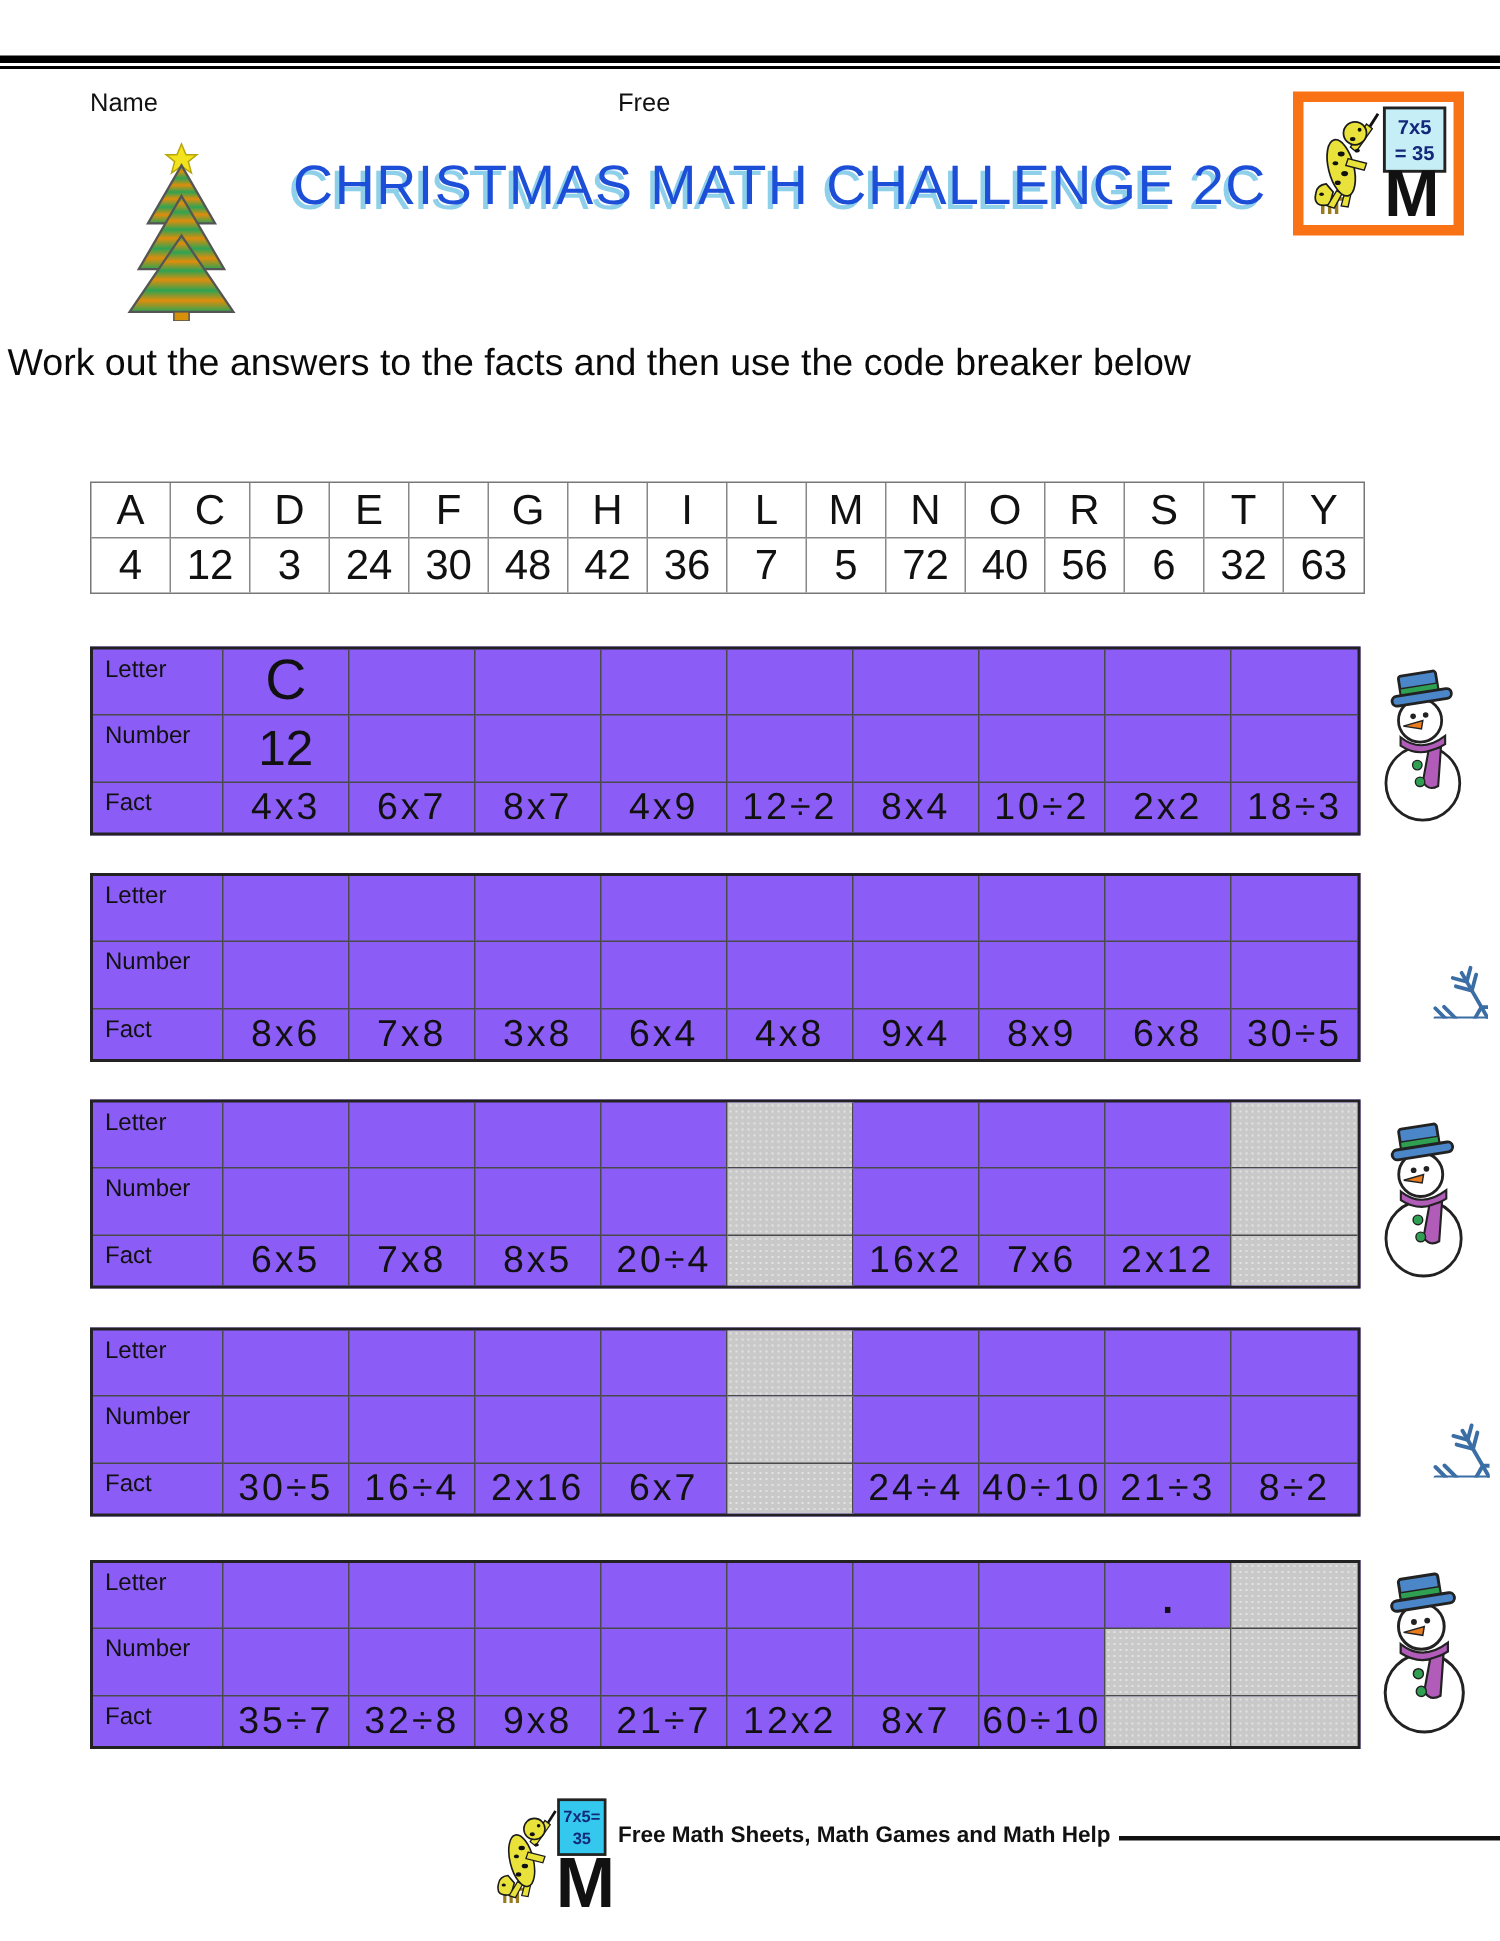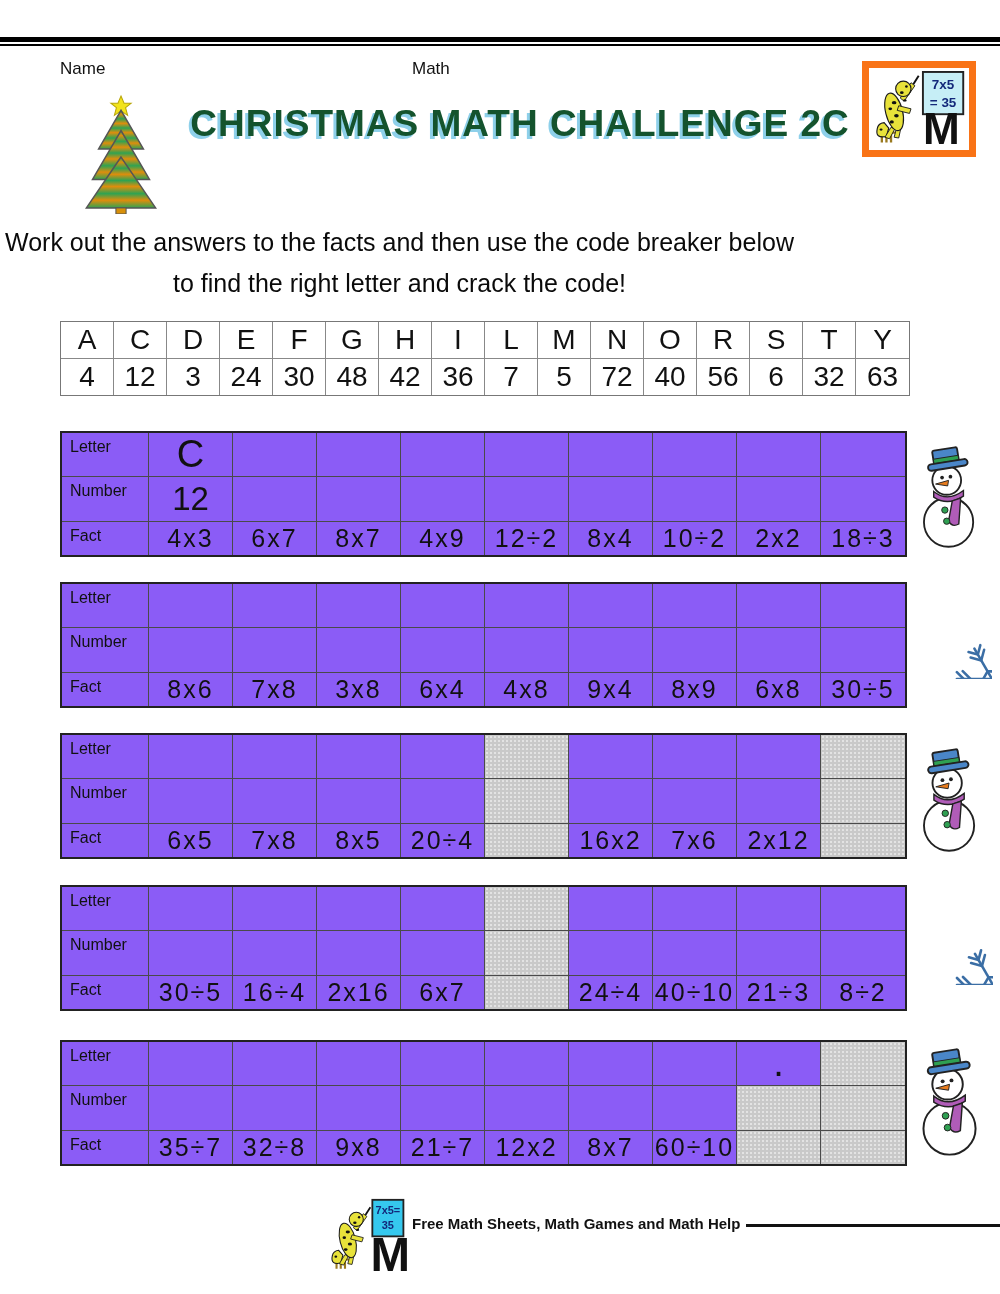--- a/index.html
+++ b/index.html
@@ -18,21 +18,21 @@
             border:7px solid #f97316;background:#fff;text-align:right;}
   .board-text{font-family:"Liberation Sans",sans-serif;font-weight:bold;fill:#13287a;}
   .logo-m{font-family:"Liberation Sans",sans-serif;font-weight:bold;fill:#111;}
 
   
   .tree{position:absolute;left:80px;top:94px;width:82px;height:120px;}
 
   
   .title1{position:absolute;left:150px;top:103px;width:740px;text-align:center;}
   .title2{position:absolute;left:0;top:151px;width:1000px;text-align:center;}
-  .title-text{font-size:37px;font-weight:bold;letter-spacing:1px;color:#14532d;
+  .title-text{font-size:37px;font-weight:normal;letter-spacing:1px;color:#1d4ed8;
               text-shadow:-3px 3px 0 #8ed0ea;white-space:nowrap;}
 
   .instructions{position:absolute;left:0;top:222px;width:799px;text-align:center;
                 font-size:25px;line-height:41px;color:#0a0a0a;}
 
   
   .ctable{position:absolute;left:60px;top:321px;display:grid;
           grid-template-columns:repeat(16,53px);grid-template-rows:37px 36px;
           border:1px solid #777;background:#fff;}
   .ccell{border-right:1px solid #888;border-bottom:1px solid #888;
@@ -146,21 +146,21 @@
     </symbol>
   </defs>
 </svg>
 
 <div id="page">
 
   <div class="topline-a"></div>
   <div class="topline-b"></div>
 
   <span class="name-label">Name</span>
-  <span class="date-label">Math</span>
+  <span class="date-label">Free</span>
 
   <div class="logo-box">
     <svg width="96" height="78" viewBox="0 0 100 81">
       <use href="#salamander" x="-2" y="4" width="56" height="76"></use>
       <rect x="52" y="4" width="42" height="44" fill="#c6eef6" stroke="#222" stroke-width="2"></rect>
       <text class="board-text" x="73" y="22" font-size="14" text-anchor="middle">7x5</text>
       <text class="board-text" x="73" y="40" font-size="14" text-anchor="middle">= 35</text>
       <text class="logo-m" x="52" y="79" font-size="46">M</text>
     </svg>
   </div>
@@ -170,21 +170,20 @@
     <polygon points="40,16 18,54 62,54" fill="url(#treeg)" stroke="#555" stroke-width="1.5"></polygon>
     <polygon points="40,36 12,84 68,84" fill="url(#treeg)" stroke="#555" stroke-width="1.5"></polygon>
     <polygon points="40,62 6,112 74,112" fill="url(#treeg)" stroke="#555" stroke-width="1.5"></polygon>
     <rect x="35" y="112" width="10" height="6" fill="#d8900a" stroke="#555" stroke-width="1"></rect>
   </svg>
 
   <div class="title1"><span class="title-text">CHRISTMAS MATH CHALLENGE 2C</span></div>
 
   <div class="instructions">
     <div>Work out the answers to the facts and then use the code breaker below</div>
-    <div>to find the right letter and crack the code!</div>
   </div>
 
   <div class="ctable" id="code-table">
       <div class="ccell">A</div>
       <div class="ccell">C</div>
       <div class="ccell">D</div>
       <div class="ccell">E</div>
       <div class="ccell">F</div>
       <div class="ccell">G</div>
       <div class="ccell">H</div>

